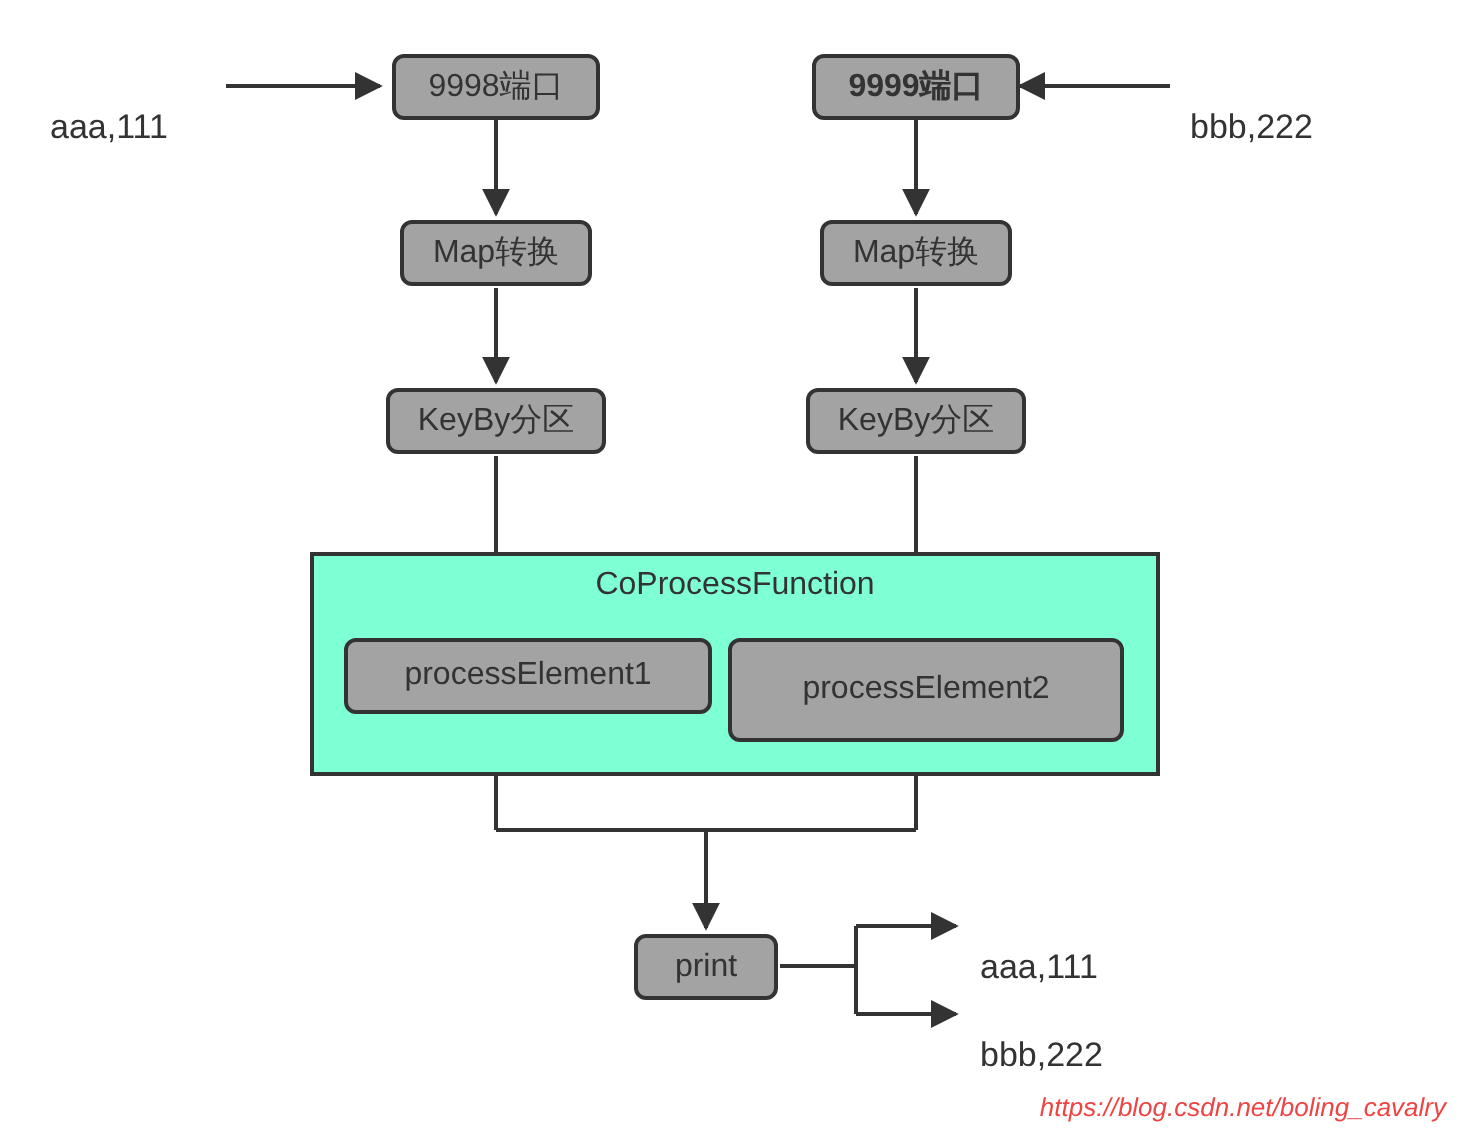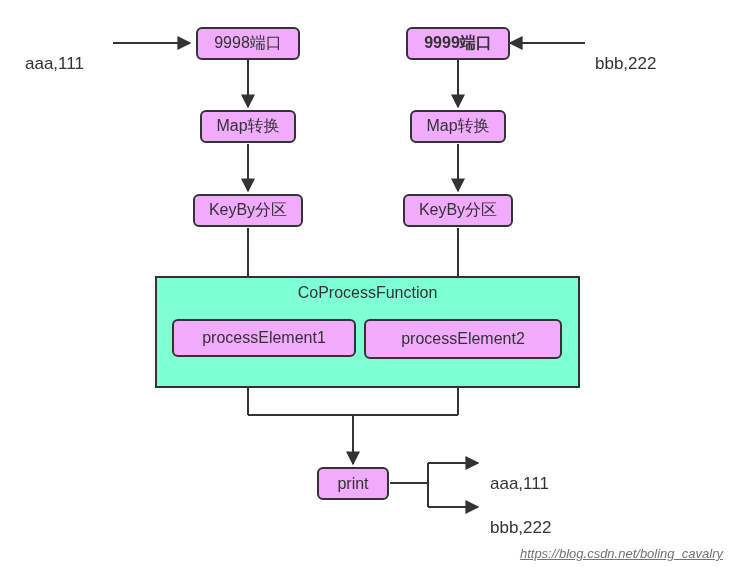--- a/index.html
+++ b/index.html
@@ -7,21 +7,21 @@
     font-family: -apple-system, "PingFang SC", "Helvetica Neue", Arial, sans-serif;
     background: #fff;
     width: 733px;
     height: 567px;
     position: relative;
   }
   .box {
     position: absolute;
     border: 2px solid #333;
     border-radius: 6px;
-    background: #f0abfc;
+    background: #a3a3a3;
     display: flex;
     align-items: center;
     justify-content: center;
     font-size: 16px;
     color: #333;
     padding: 6px 12px;
     white-space: nowrap;
   }
   .label {
     position: absolute;
@@ -51,23 +51,22 @@
     position: absolute;
     left: 0; top: 0;
     width: 733px; height: 567px;
     pointer-events: none;
   }
   .watermark {
     position: absolute;
     right: 10px;
     bottom: 6px;
     font-size: 13px;
-    color: #737373;
+    color: #ef4444;
     font-style: italic;
-    text-decoration: underline;
   }
 </style>
 </head>
 <body>
 
 <svg class="lines">
   <defs>
     <marker id="arrow" viewBox="0 0 10 10" refX="9" refY="5" markerWidth="7" markerHeight="7" orient="auto-start-reverse">
       <path d="M 0 0 L 10 5 L 0 10 z" fill="#333"></path>
     </marker>
@@ -113,20 +112,20 @@
 <div class="box" style="left:410px; top:110px; width:96px; height:33px;">Map转换</div>
 
 <div class="box" style="left:193px; top:194px; width:110px; height:33px;">KeyBy分区</div>
 <div class="box" style="left:403px; top:194px; width:110px; height:33px;">KeyBy分区</div>
 
 <div class="coprocess">
   <div class="title">CoProcessFunction</div>
 </div>
 
 <div class="box" style="left:172px; top:319px; width:184px; height:38px;">processElement1</div>
-<div class="box" style="left:364px; top:319px; width:198px; height:40px;">processElement2</div>
+<div class="box" style="left:364px; top:319px; width:198px; height:52px;">processElement2</div>
 
 <div class="box" style="left:317px; top:467px; width:72px; height:33px;">print</div>
 
 <div class="label" style="left:490px; top:452px;">aaa,111</div>
 <div class="label" style="left:490px; top:496px;">bbb,222</div>
 
 <div class="watermark">https://blog.csdn.net/boling_cavalry</div>
 
 </body></html>

